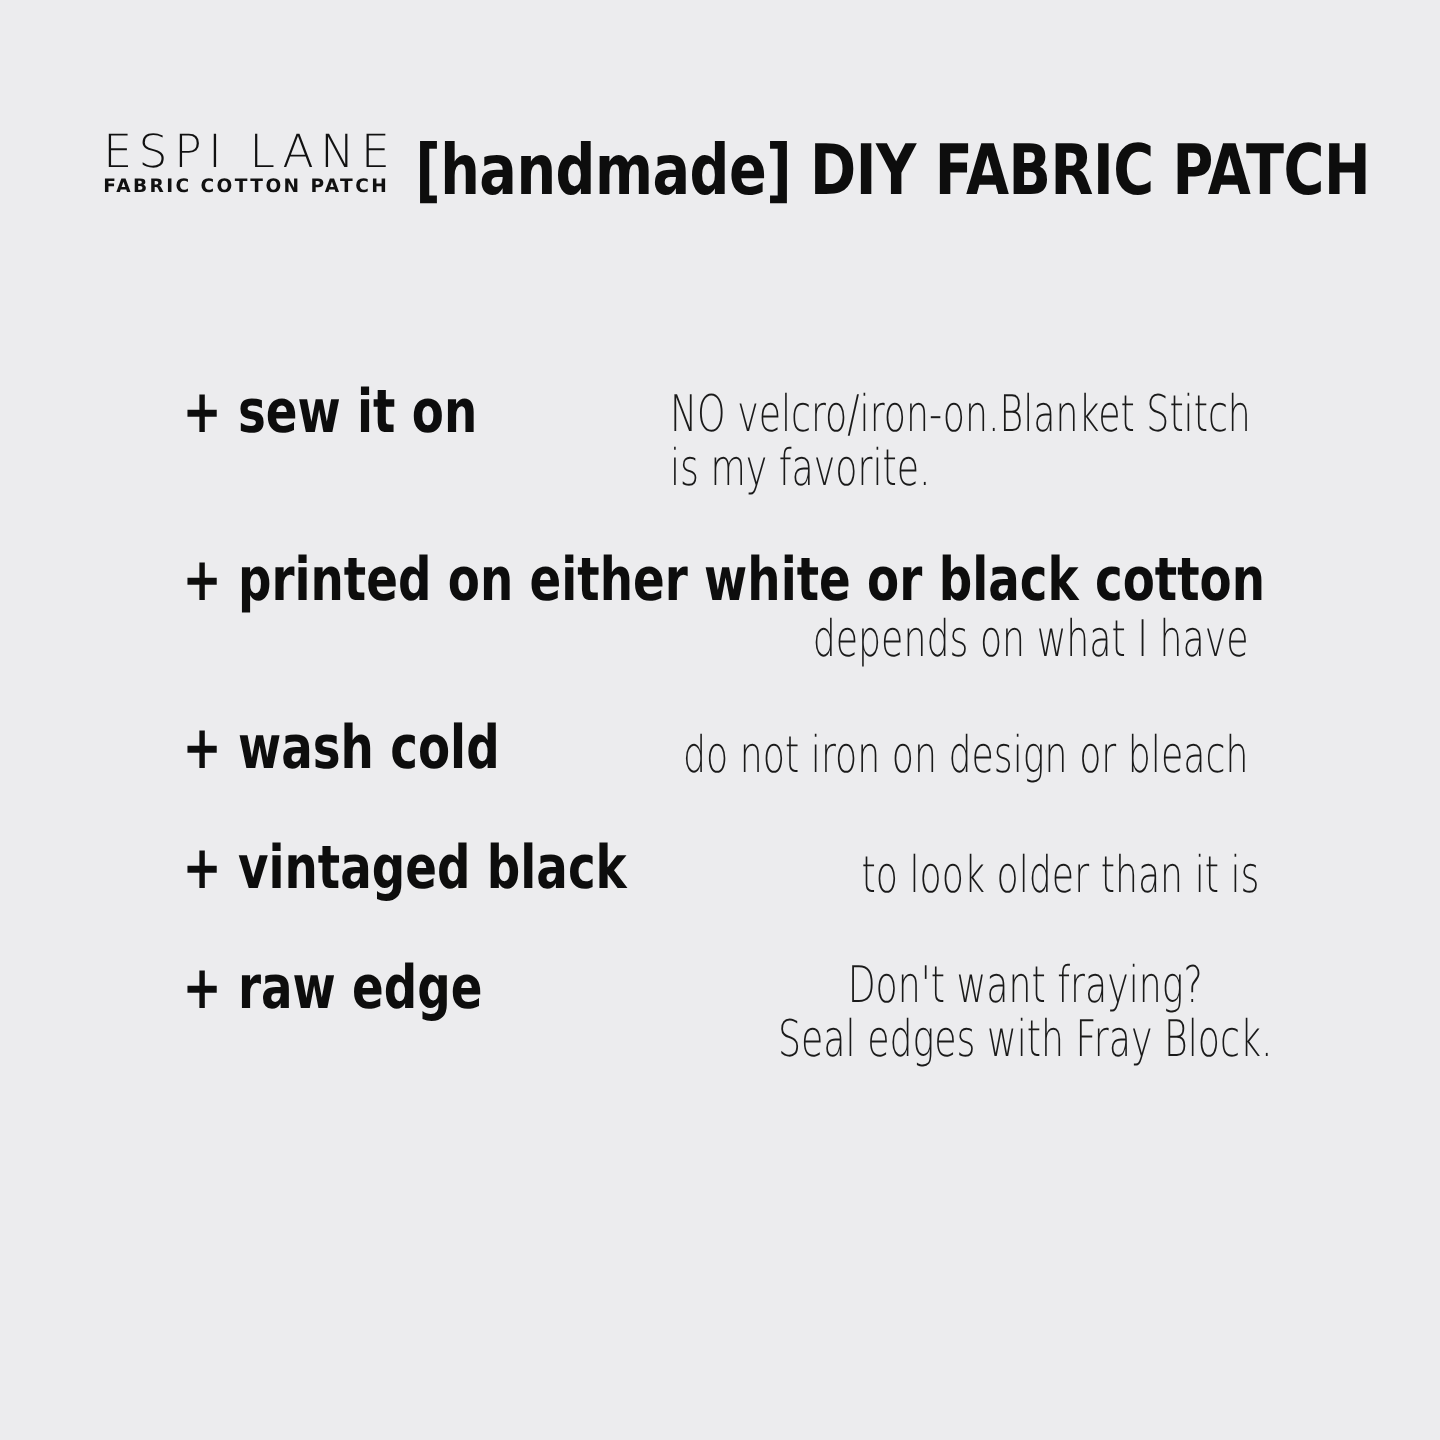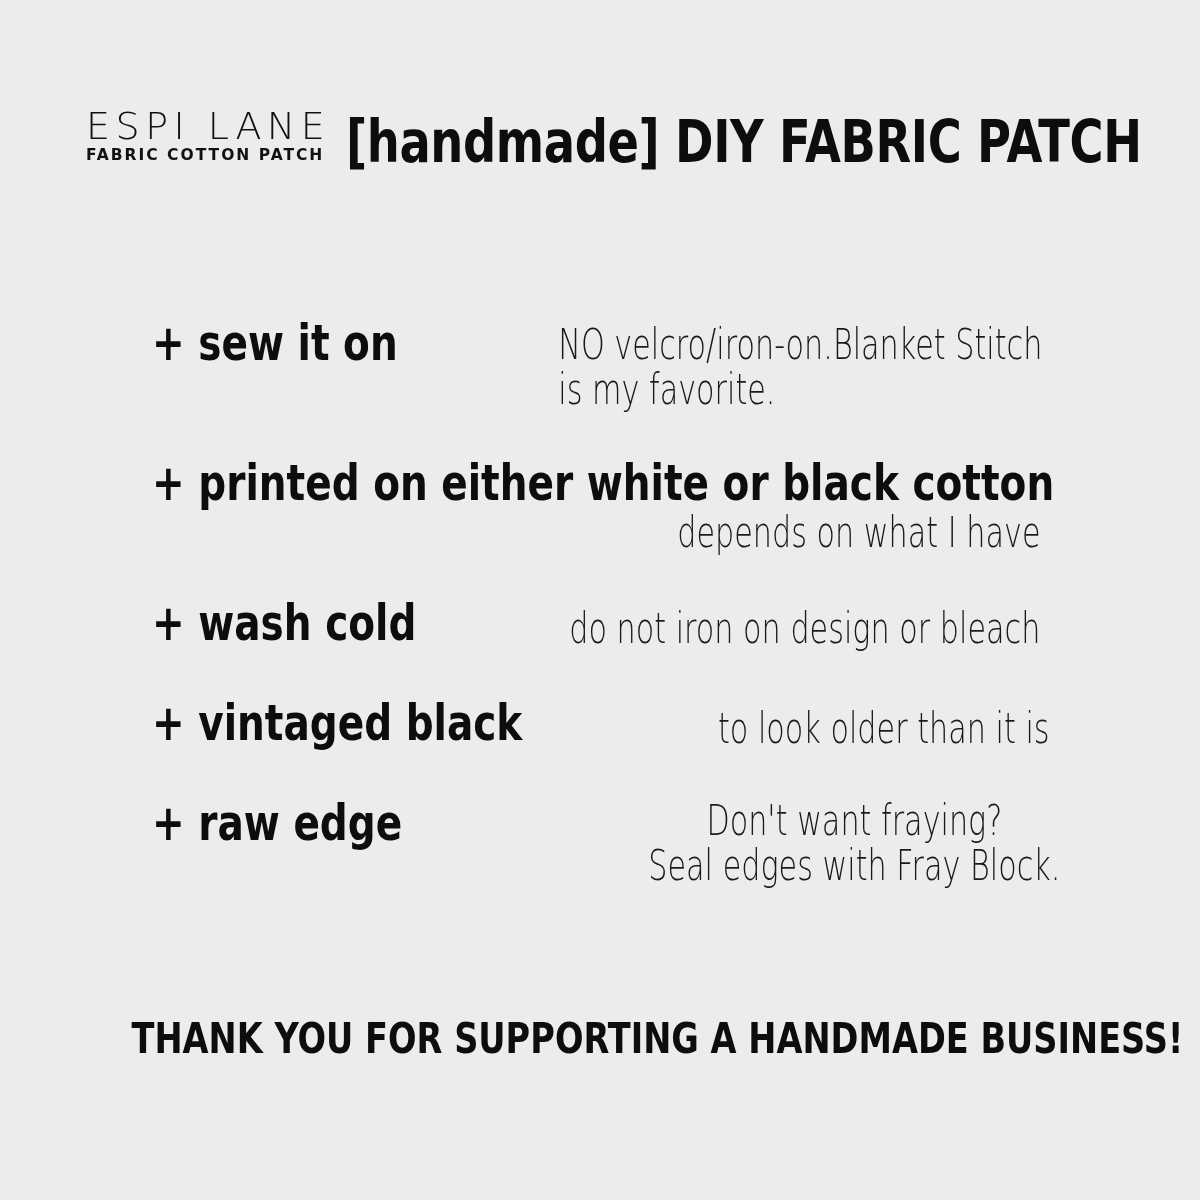--- a/index.html
+++ b/index.html
@@ -212,17 +212,14 @@
     </div>
 
     <div class="feature" id="row-5">
       <div class="feature-heading">+ raw edge</div>
       <div class="feature-desc">Don't want fraying?
 Seal edges with Fray Block.</div>
     </div>
 
   </div>
 
-  <div class="footer">
-    <div class="footer-text">THANK YOU FOR SUPPORTING A HANDMADE BUSINESS!</div>
-  </div>
 
 </div>
 
 </body></html>

